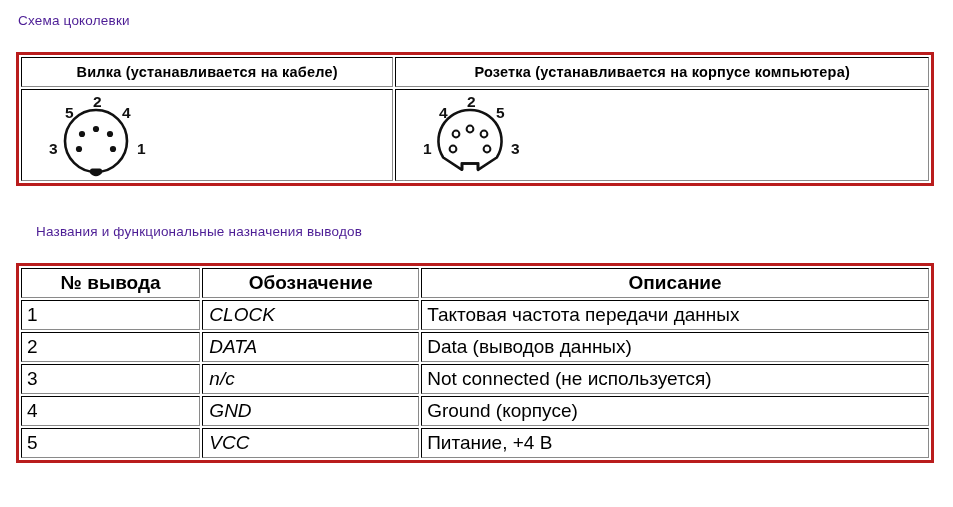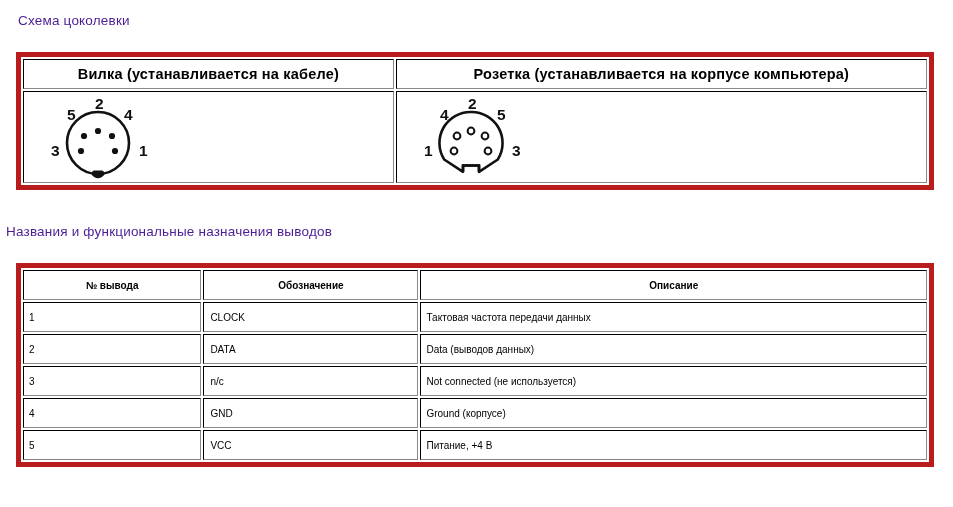--- a/index.html
+++ b/index.html
@@ -18,29 +18,29 @@
 
   .section-title {
     position: absolute;
     font-size: 13.5px;
     font-weight: 400;
     color: #4c1d95;
     letter-spacing: 0.2px;
     white-space: nowrap;
   }
   #title-pinout { left: 18px; top: 13px; }
-  #title-names  { left: 6px; top: 224px; }
+  #title-names  { left: 36px; top: 224px; }
 
   
   .tbl {
     position: absolute;
     border-collapse: separate;
     border-spacing: 2px;
     background: #ffffff;
-    border: 5px solid #b91c1c;
+    border: 3px solid #b91c1c;
   }
   .tbl td {
     border: 1px solid #000000;
     border-right-color: #8a8a8a;
     border-bottom-color: #8a8a8a;
     background: #ffffff;
     padding: 0;
     vertical-align: middle;
   }
 
@@ -74,35 +74,35 @@
   .diagram-wrap svg { display: block; }
 
   
   #pin-table {
     left: 16px;
     top: 263px;
     width: 918px;
   }
   #pin-table td {
     height: 28px;
-    font-size: 10px;
+    font-size: 19px;
   }
   #pin-table thead td {
     text-align: center;
     font-weight: bold;
   }
   #pin-table tbody td {
     text-align: left;
     font-weight: 400;
     padding-left: 5px;
   }
   #pin-table td.c-num  { width: 176px; }
   #pin-table td.c-sig  { width: 212px; margin-left: 36px; }
   #pin-table td.c-desc { width: 514px; }
-  #pin-table tbody td.c-sig { padding-left: 6px; }
+  #pin-table tbody td.c-sig { padding-left: 6px; font-style: italic; }
   #pin-table tbody td.c-desc { padding-left: 5px; margin-left: 32px; }
 </style>
 </head>
 <body>
 
 <div class="section-title" id="title-pinout">Схема цоколевки</div>
 
 <table class="tbl" id="connector-table">
   <tbody>
       <tr>

